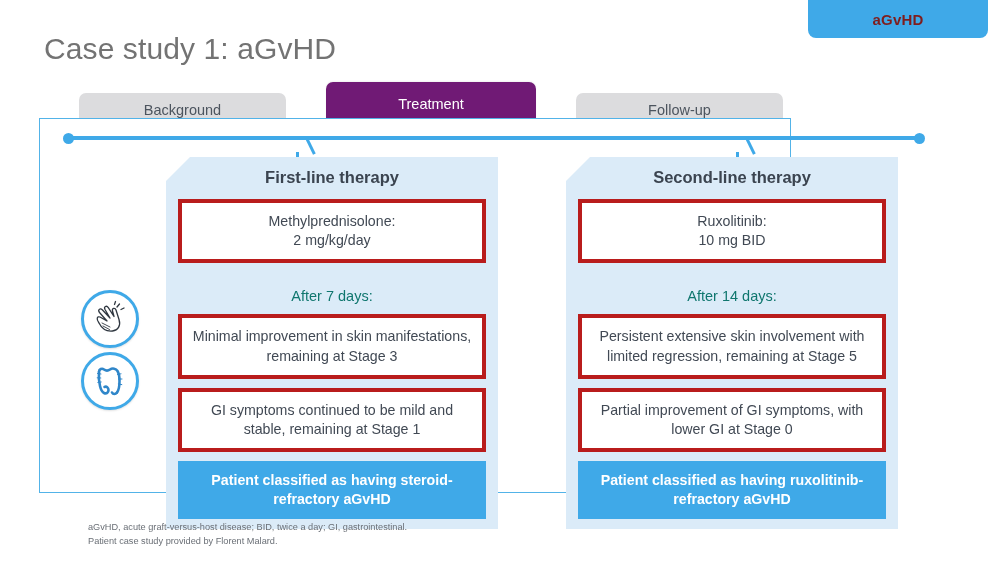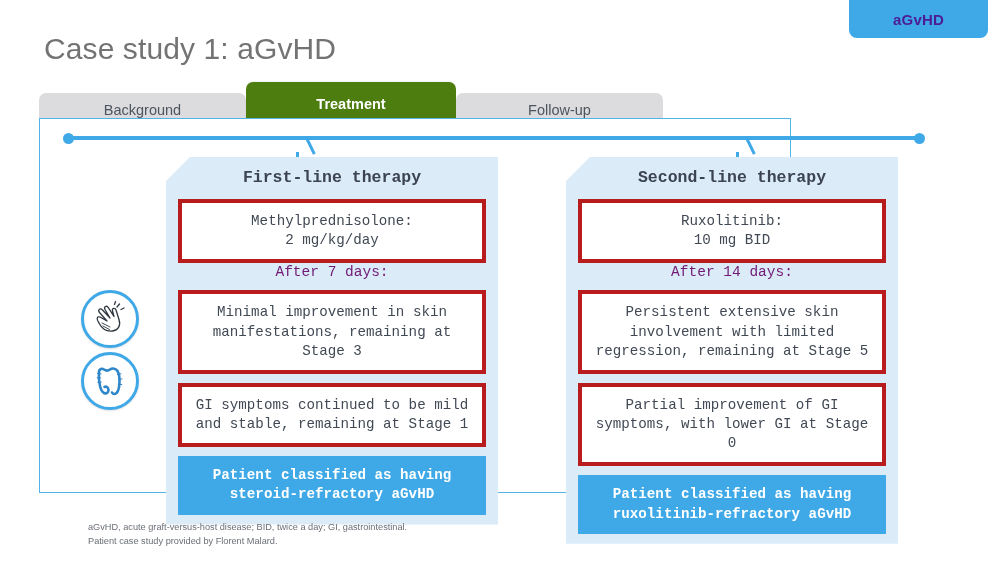--- a/index.html
+++ b/index.html
@@ -14,25 +14,25 @@
     position: relative;
     width: 1000px; height: 563px;
     background: #ffffff;
     margin: 0 auto;
   }
 
   
   .corner-badge {
     position: absolute;
     top: 0; right: 12px;
-    width: 139px; height: 38px;
+    width: 180px; height: 38px;
     background: #3fa9e8;
     border-radius: 0 0 8px 8px;
     display: flex; align-items: center; justify-content: center;
-    color: #4c1d95;
+    color: #7f1d1d;
     font-size: 15px; font-weight: bold;
     letter-spacing: .2px;
   }
 
   
   .page-title {
     position: absolute;
     left: 44px; top: 32px;
     font-size: 30px;
     font-weight: 400;
@@ -46,43 +46,43 @@
     left: 39px; top: 82px;
     display: flex;
     align-items: flex-end;
   }
   .tab {
     height: 33px;
     display: flex; align-items: center; justify-content: center;
     font-size: 14.5px;
     border-radius: 7px 7px 0 0;
     padding: 0 10px;
+    margin-left: 40px;
   }
   .tab-inactive {
     background: #dcdcde;
     color: #4c545e;
     width: 207px;
   }
   .tab-active {
-    background: #4d7c0f;
+    background: #701a75;
     color: #ffffff;
-    font-weight: bold;
+    font-weight: normal;
     width: 210px;
     height: 44px;
     box-shadow: 0 -1px 2px rgba(0,0,0,.06);
   }
 
   
   .frame {
     position: absolute;
     left: 39px; top: 118px;
     width: 752px; height: 375px;
     border: 1.4px solid #52b3e8;
     background: #ffffff;
-    font-family: Liberation Mono, monospace;
   }
 
   
   .timeline {
     position: absolute;
     left: 28px; top: 17px;
     width: 852px; height: 4px;
     background: #3fa9e8;
     border-radius: 2px;
   }
@@ -149,22 +149,22 @@
     text-align: center;
     color: #414954;
     font-size: 14.2px;
     line-height: 1.35;
     padding: 9px 10px;
   }
   .box-spacer { height: 9px; }
   .after-label {
     text-align: center;
     font-size: 14.5px;
-    color: #701a75;
-    padding: 1px 0 10px 0;
+    color: #0f766e;
+    padding: 25px 0 10px 0;
   }
   .banner {
     background: #3fa9e8;
     color: #ffffff;
     font-size: 14.2px;
     font-weight: bold;
     line-height: 1.35;
     text-align: center;
     padding: 10px 8px;
     margin-top: 9px;

